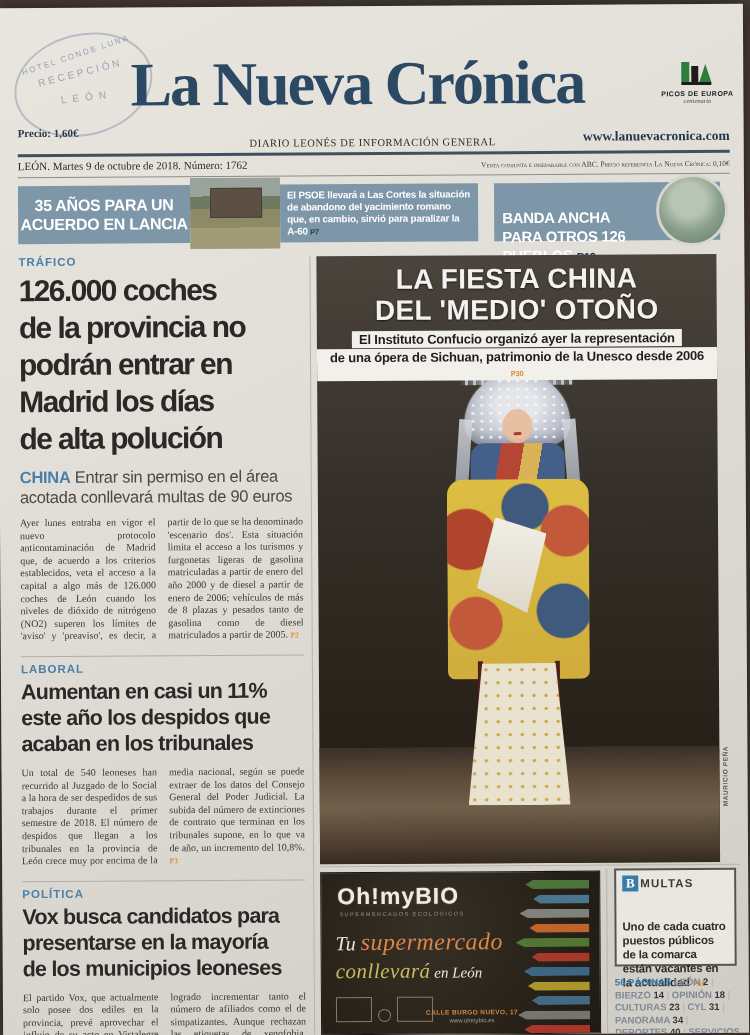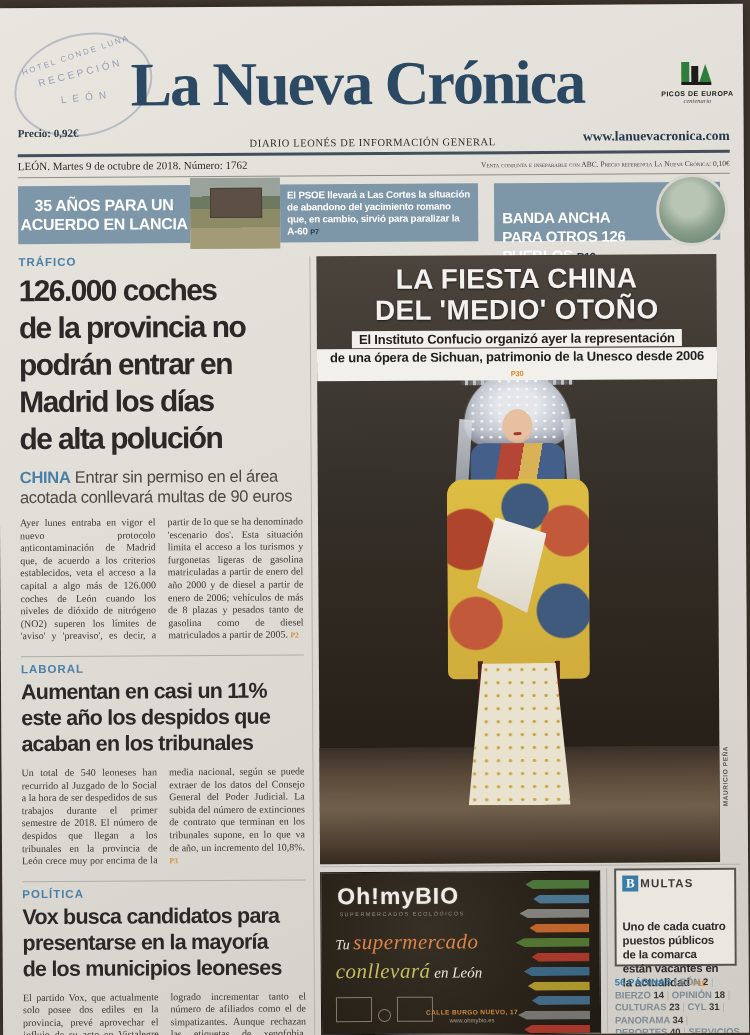--- a/index.html
+++ b/index.html
@@ -112,22 +112,22 @@
   .bandrule{position:absolute;left:318px;right:8px;top:860px;height:1px;background:#b7b4ad;}
   .vdivider2{position:absolute;left:604px;top:864px;bottom:0;width:1px;background:#b7b4ad;}
 
   .ad{position:absolute;left:318px;top:866px;width:280px;height:163px;overflow:hidden;
       background:radial-gradient(circle at 38% 35%,#373027 0%,#282219 60%,#1f1a13 100%);
       border:1px solid #171310;}
   .ad-brand{position:absolute;left:16px;top:10px;color:#efece5;font-weight:bold;font-size:23px;letter-spacing:1px;
       text-shadow:0 0 2px rgba(255,255,255,.25);}
   .ad-brand-sub{position:absolute;left:18px;top:38px;color:#979084;font-size:5.5px;letter-spacing:1.5px;}
   .ad-script{position:absolute;left:14px;top:56px;width:180px;font-family:"Liberation Serif",serif;font-style:italic;line-height:27px;}
-  .ad-script .w{color:#e9e5dc;font-size:14px;} 
-  .ad-script .o{color:#dd8549;font-size:21px;letter-spacing:.5px;}
+  .ad-script .w{color:#e9e5dc;font-size:20px;} 
+  .ad-script .o{color:#dd8549;font-size:24px;letter-spacing:.5px;}
   .ad-script .g{color:#c6bd5e;font-size:21px;letter-spacing:.5px;}
   .ad-script .w2{color:#e9e5dc;font-size:15px;}
   .ad-hours{position:absolute;left:14px;bottom:12px;display:flex;align-items:flex-end;gap:6px;}
   .hbox{width:36px;height:25px;border:1px solid #837b6e;}
   .hcircle{width:13px;height:13px;border:1px solid #837b6e;border-radius:50%;}
   .ad-contact{position:absolute;left:104px;bottom:10px;width:92px;text-align:center;}
   .ad-contact .c1{display:block;font-size:6.5px;font-weight:bold;color:#cf8a45;letter-spacing:.4px;}
   .ad-contact .c2{display:block;font-size:6px;color:#a89f93;margin-top:2px;}
   .ad-tags{position:absolute;right:10px;top:8px;width:84px;display:flex;flex-direction:column;gap:5.5px;align-items:flex-end;}
   .ad-arrow{height:9px;clip-path:polygon(0 50%,12% 0,100% 0,100% 100%,12% 100%);opacity:.92;}
@@ -162,21 +162,21 @@
     <svg class="glyph" width="40" height="30" viewBox="0 0 40 30">
       <rect x="4" y="2" width="8" height="20" fill="#2f7d3a"></rect>
       <rect x="14" y="6" width="7" height="16" fill="#1d1c1a"></rect>
       <polygon points="22,22 28,4 34,22" fill="#2f7d3a"></polygon>
       <rect x="4" y="22" width="30" height="3" fill="#1d1c1a"></rect>
     </svg>
     <div class="pname">PICOS DE EUROPA</div>
     <div class="psub">centenario</div>
   </div>
 
-  <div class="price">Precio: 0,92€</div>
+  <div class="price">Precio: 1,60€</div>
   <div class="tagline">DIARIO LEONÉS DE INFORMACIÓN GENERAL</div>
   <div class="website">www.lanuevacronica.com</div>
   <div class="rule-thick"></div>
   <div class="dateline">LEÓN. Martes 9 de octubre de 2018. Número: 1762</div>
   <div class="salesnote">Venta conjunta e inseparable con ABC. Precio referencia La Nueva Crónica: 0,10€</div>
   <div class="rule-thin"></div>
 
   <div class="teaser t1">35 AÑOS PARA UN
 ACUERDO EN LANCIA</div>
   <div class="timg">

